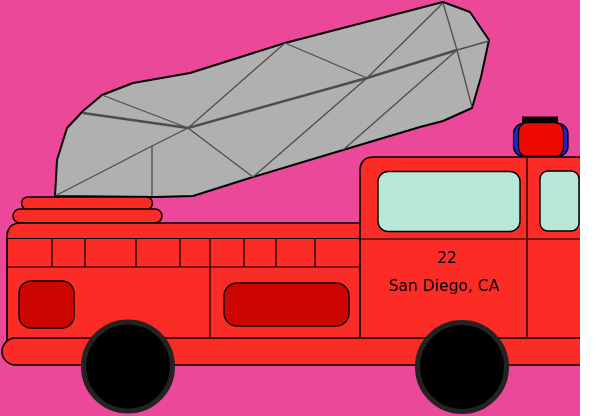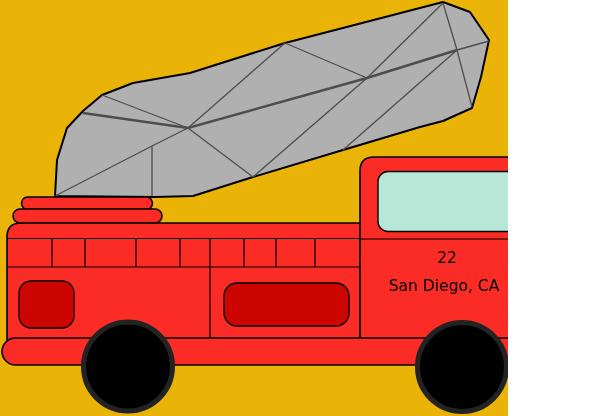--- a/index.html
+++ b/index.html
@@ -3,23 +3,23 @@
 <meta charset="utf-8">
 <style>
   html, body {
     margin: 0;
     padding: 0;
     background: #ffffff;
     font-family: "DejaVu Sans", sans-serif;
   }
   .stage {
     position: relative;
-    width: 508px;
+    width: 580px;
     height: 416px;
-    background: #eab308;
+    background: #ec4899;
     overflow: hidden;
   }
   svg { display: block; }
   .outline { stroke: #000000; }
   text.truck-label {
     font-family: "DejaVu Sans", "Liberation Sans", sans-serif;
     font-size: 15.5px;
     fill: #000000;
   }
 </style>

